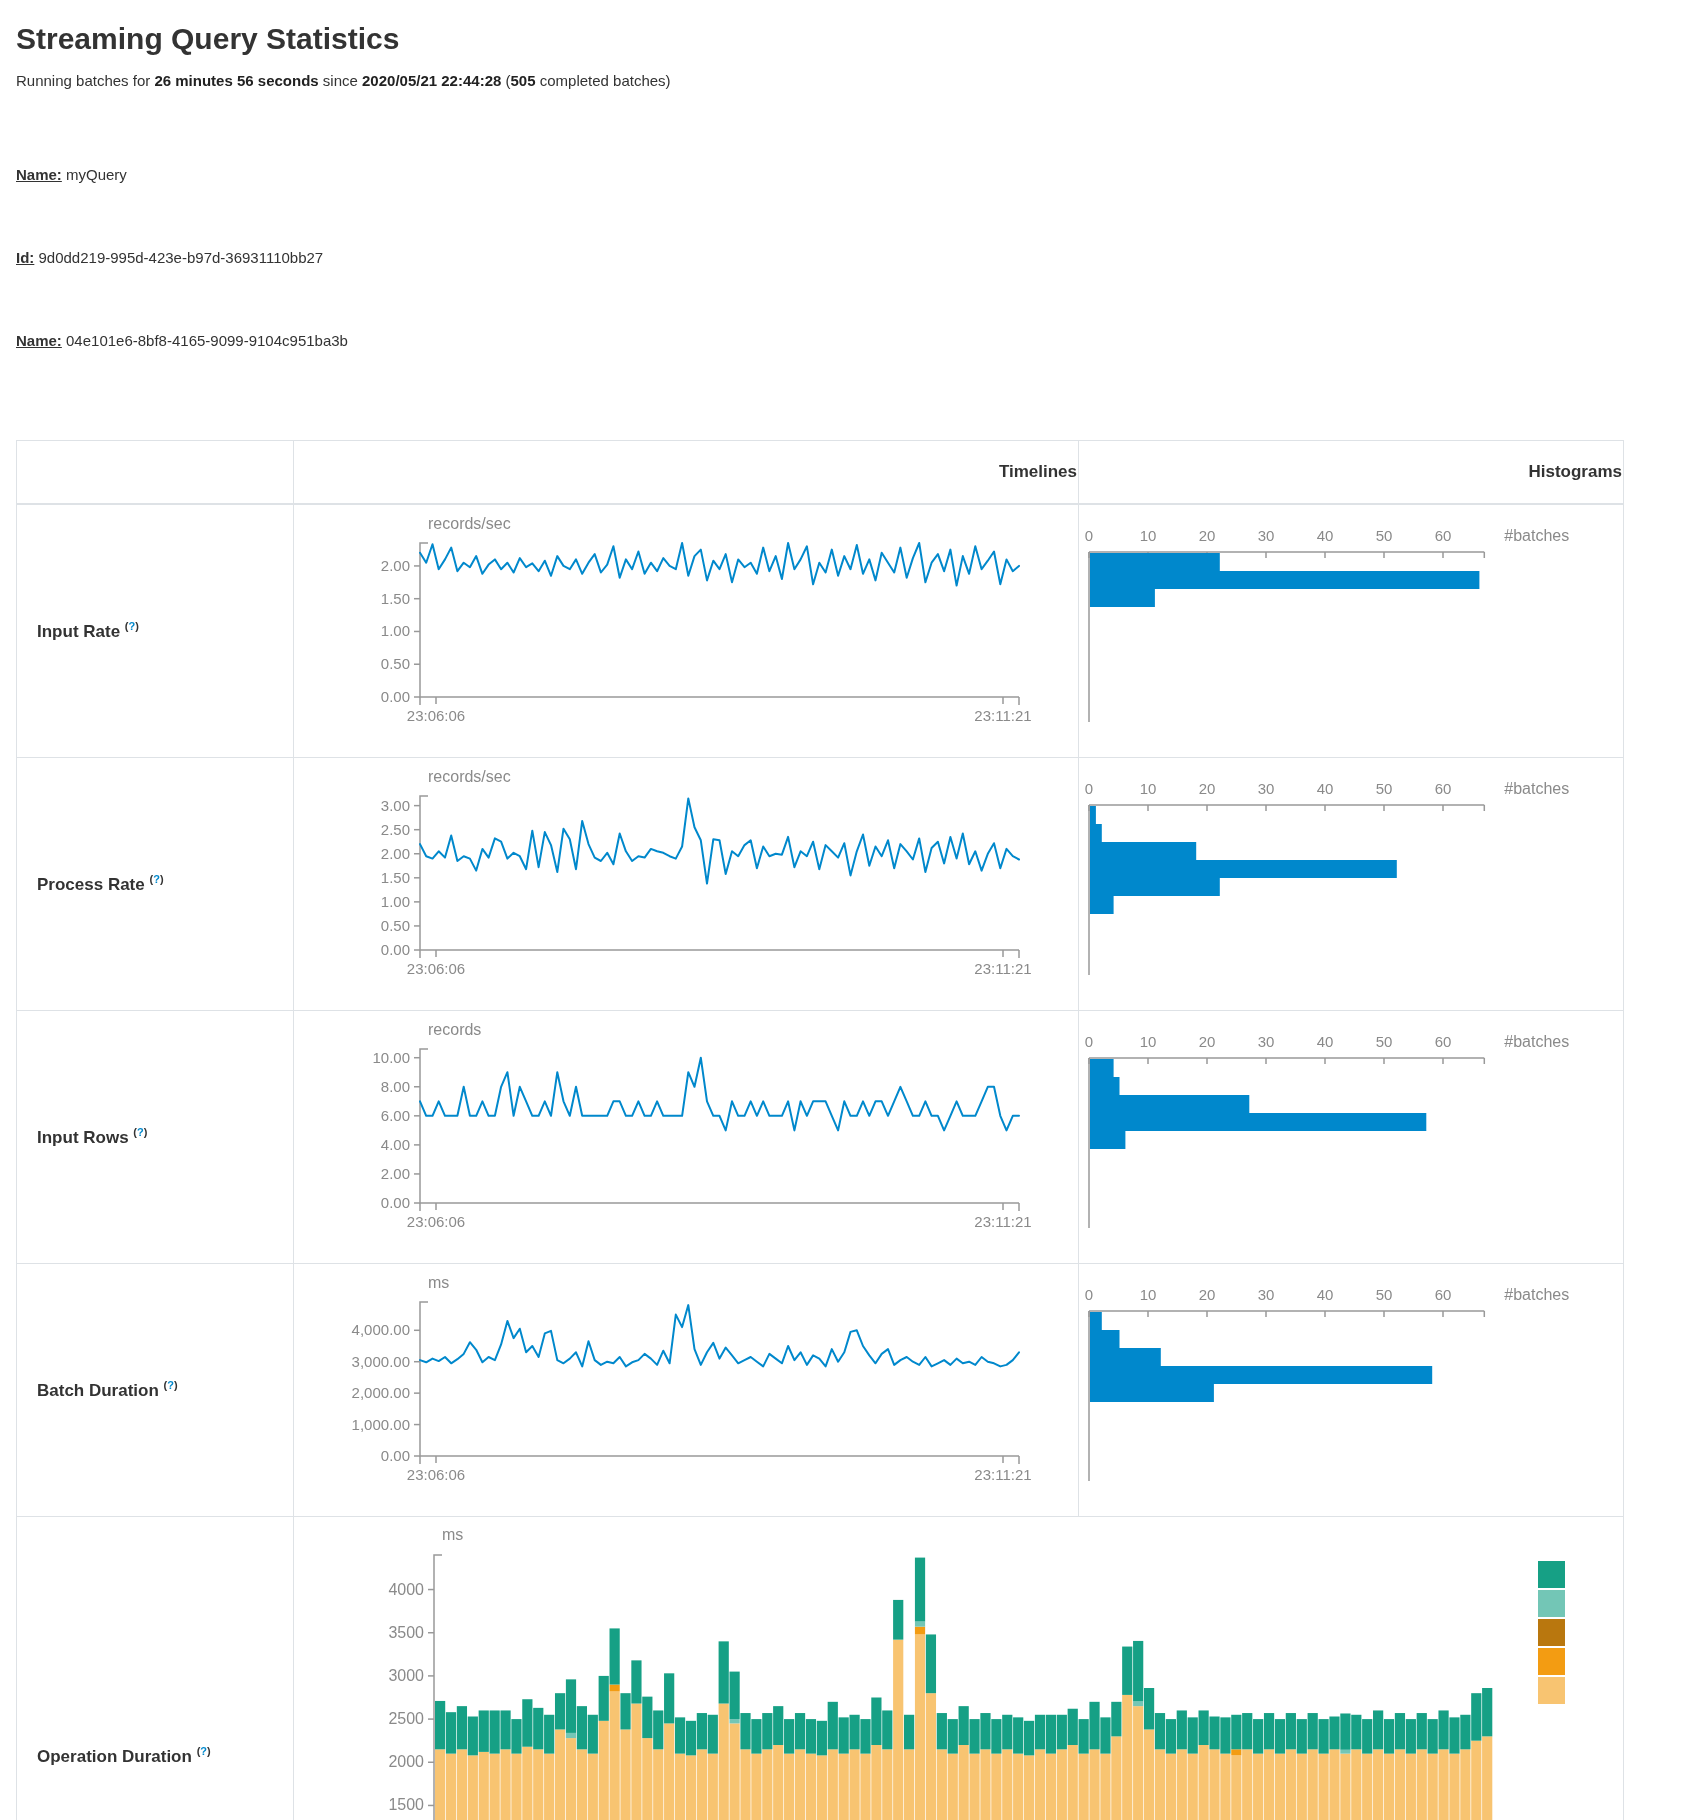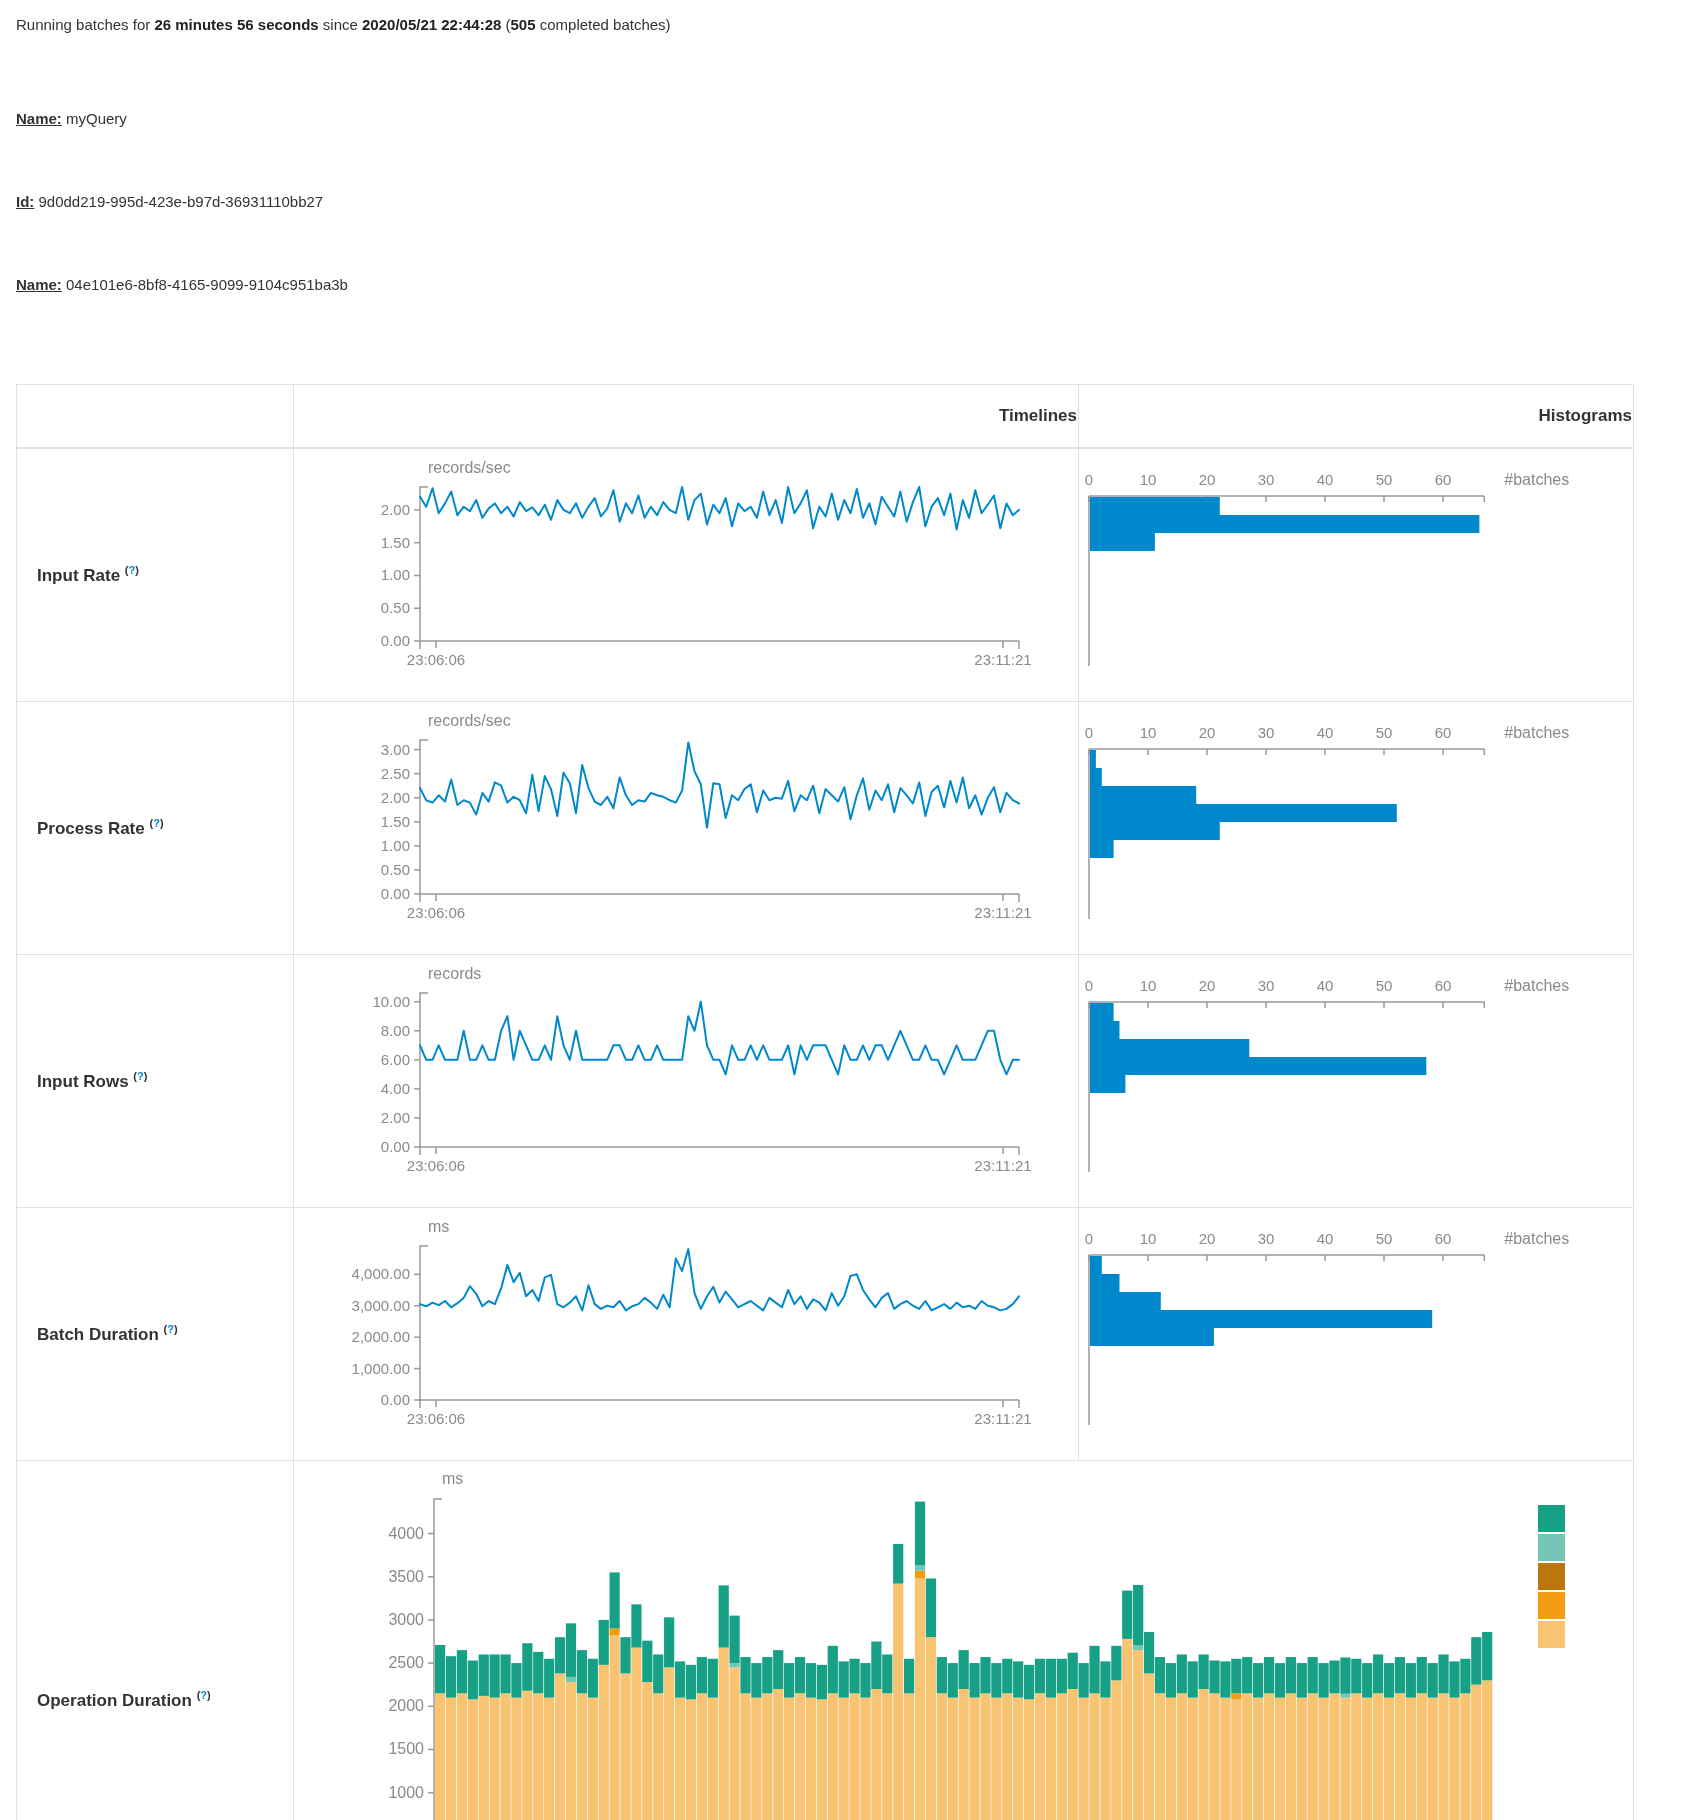--- a/index.html
+++ b/index.html
@@ -9,34 +9,35 @@
   h1{font-size:30px;font-weight:700;margin:6px 0 16px 0;color:#333;letter-spacing:0;}
   .subtitle{font-size:15px;color:#333;white-space:pre-wrap;margin-bottom:16px;}
   .subtitle b{color:#222;}
   .info{font-size:15px;line-height:1.85;margin-bottom:6px;white-space:pre-wrap;}
   .info .lbl{font-weight:700;text-decoration:underline;}
   table.stats{border-collapse:collapse;table-layout:fixed;width:1575px;margin-top:30px;}
   table.stats th, table.stats td{border:1px solid #dee2e6;}
   table.stats th{height:60px;text-align:right;font-size:17px;color:#333;vertical-align:middle;background:#fff;border-bottom:2px solid #dee2e6;}
   th.th-empty{width:274px;}
   th.th-timelines{width:765px;padding-left:18px;}
-  th.th-histograms{width:536px;padding-left:17px;}
+  th.th-histograms{width:536px;padding-left:7px;}
   td.label-cell{padding-left:20px;font-weight:700;font-size:17px;vertical-align:middle;background:#fff;}
   td.label-cell sup{font-size:11px;font-weight:700;color:#333;}
   td.label-cell sup .q{color:#0088cc;}
   td.chart-cell{padding:0;vertical-align:top;background:#fff;overflow:hidden;}
   .r215 td{height:250px;}
   .r-op td{height:475px;}
   svg{display:block;}
 </style>
 </head>
 <body>
 
 <div class="page">
   <div class="content">
+    <h1>Streaming Query Statistics</h1>
 
     <div class="subtitle"><span>Running batches for </span><b>26 minutes 56 seconds</b><span> since </span><b>2020/05/21 22:44:28</b><span> (</span><b>505</b><span> completed batches)</span></div>
 
     <div class="info">
       <div><span class="lbl">Name:</span><span> myQuery</span></div>
       <div><span class="lbl">Id:</span><span> 9d0dd219-995d-423e-b97d-36931110bb27</span></div>
       <div><span class="lbl">Name:</span><span> 04e101e6-8bf8-4165-9099-9104c951ba3b</span></div>
     </div>
 
     <table class="stats">

